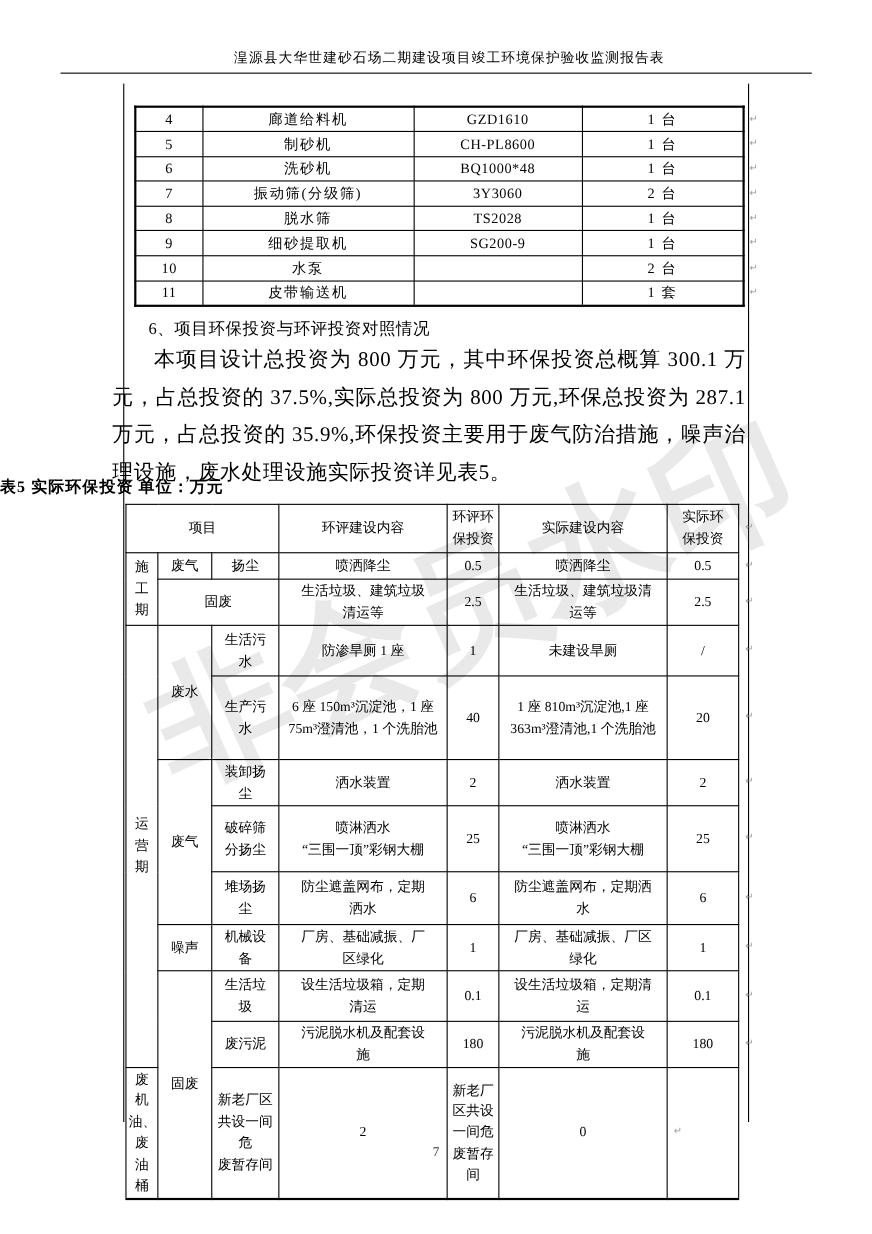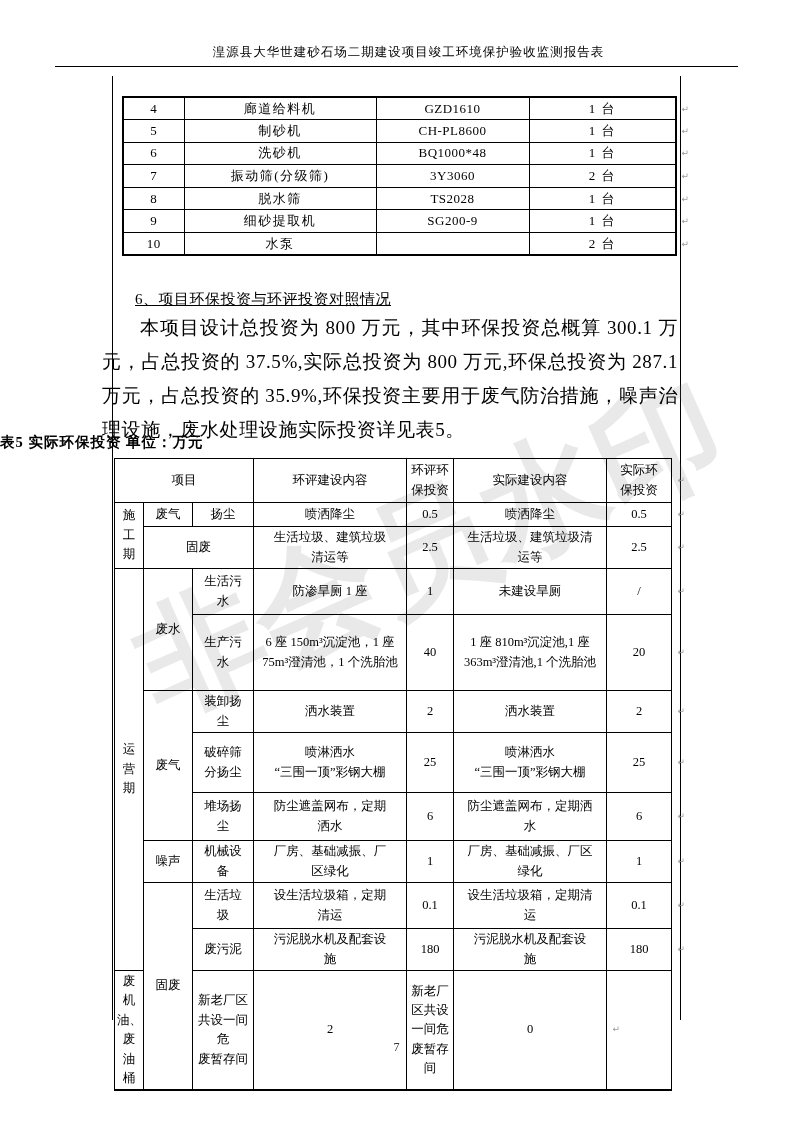--- a/index.html
+++ b/index.html
@@ -25,21 +25,21 @@
   .equip-table {
     position:absolute; left:122px; top:96px; width:553px;
     font-size:13px; border:2px solid #000;
   }
   .equip-table tr { height:22.6px; }
   .equip-table td { letter-spacing:1.5px; padding:0; }
   .equip-table td.latin { letter-spacing:0.5px; }
 
   .section-heading {
     position:absolute; left:102px; top:290px; width:576px;
-    font-size:15px; letter-spacing:0.5px; padding-left:33px; box-sizing:border-box;text-decoration:underline;
+    font-size:15px; letter-spacing:0.5px; padding-left:33px; box-sizing:border-box;
   }
   .body-paragraph {
     position:absolute; left:102px; top:311px; width:576px;
     font-size:19px; line-height:34px; letter-spacing:0.6px;
     text-align:justify; text-indent:2em;
   }
   .table5-caption {
     position:absolute; top:433px; left:0; width:793px; text-align:left;
     font-weight:bold; font-size:14.5px; letter-spacing:1px;font-family:Liberation Serif, serif;
   }
@@ -131,20 +131,26 @@
         <td class="latin">9</td>
         <td>细砂提取机</td>
         <td class="latin">SG200-9</td>
         <td>1 台<span class="eol-mark">↵</span></td>
       </tr>
       <tr>
         <td class="latin">10</td>
         <td>水泵</td>
         <td class="latin"></td>
         <td>2 台<span class="eol-mark">↵</span></td>
+      </tr>
+      <tr>
+        <td class="latin">11</td>
+        <td>皮带输送机</td>
+        <td class="latin"></td>
+        <td>1 套<span class="eol-mark">↵</span></td>
       </tr>
     </tbody>
 </table>
 
 <div class="section-heading">6、项目环保投资与环评投资对照情况</div>
 <div class="body-paragraph">本项目设计总投资为 800 万元，其中环保投资总概算 300.1 万元，占总投资的 37.5%,实际总投资为 800 万元,环保总投资为 287.1 万元，占总投资的 35.9%,环保投资主要用于废气防治措施，噪声治理设施，废水处理设施实际投资详见表5。</div>
 
 <div class="table5-caption">表5  实际环保投资  单位：万元</div>
 
 <table class="table5">

